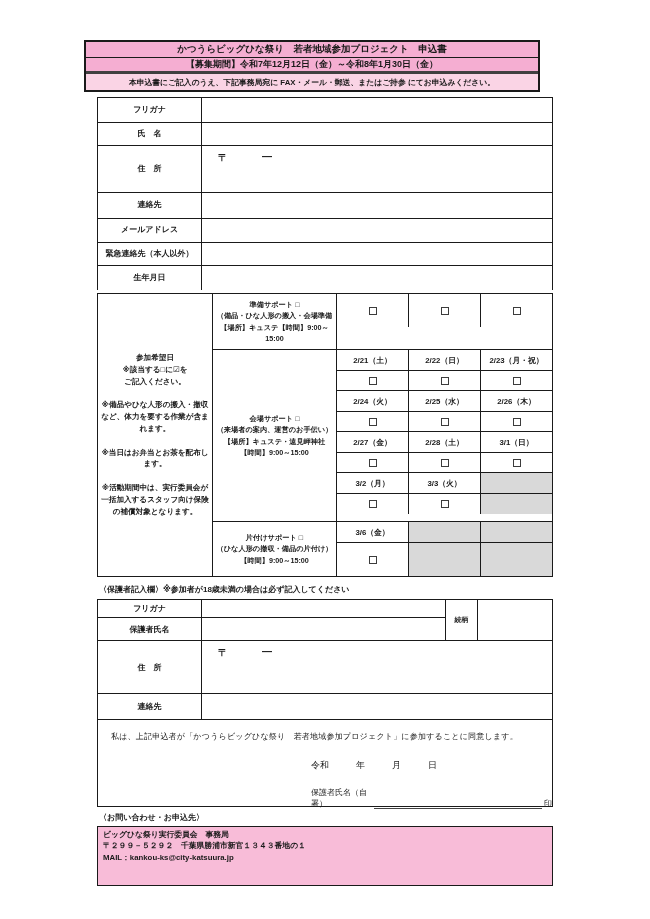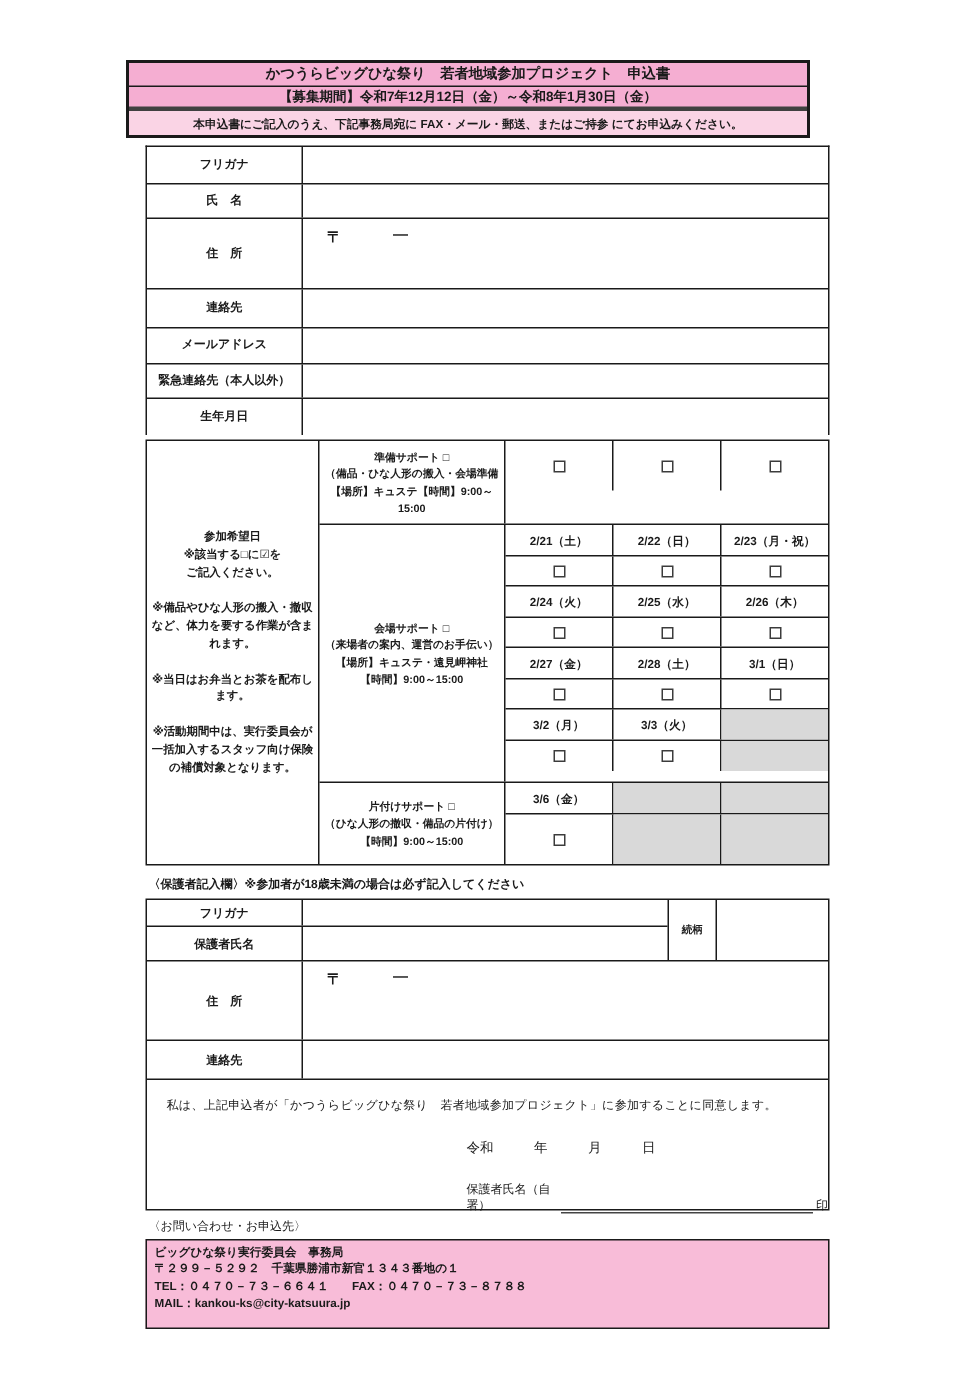--- a/index.html
+++ b/index.html
@@ -67,21 +67,21 @@
   .g-row { display: flex; border-bottom: 1px solid #1a1a1a; }
   .g-addr { height: 53px; }
   .g-contact { height: 26px; }
   .g-consent { height: 86px; padding: 11px 0 0 13px; font-size: 8px; border-bottom: none; display: block; }
   .g-consent .c-text { font-size: 8px; letter-spacing: 0.2px; }
   .g-consent .c-date { margin: 17px 0 0 200px; font-size: 9px; white-space: pre; }
   .g-consent .c-sign { margin: 15px 0 0 200px; font-size: 8px; display: flex; align-items: flex-end; }
   .sig-line { display: inline-block; width: 200px; border-bottom: 1px solid #444; height: 9px; margin: 0 2px; }
 
   
-  .c-label { position: absolute; left: 99px; top: 812px; font-size: 8px; font-weight: normal; }
+  .c-label { position: absolute; left: 99px; top: 812px; font-size: 8px; font-weight: bold; }
   .contact-box { position: absolute; left: 97px; top: 826px; width: 456px; height: 60px;
                  border: 1.5px solid #1a1a1a; background: #f8bcd8; padding: 2px 5px; }
   .contact-box .cline { font-size: 7.8px; font-weight: bold; line-height: 11.4px; white-space: pre; }
 </style>
 </head>
 <body>
 
 <div class="page">
 
   <div class="header-box">
@@ -294,17 +294,16 @@
         <span class="sig-line"></span>
         <span>印</span>
       </div>
     </div>
   </div>
 
   <div class="c-label">〈お問い合わせ・お申込先〉</div>
   <div class="contact-box">
     <div class="cline">ビッグひな祭り実行委員会　事務局</div>
     <div class="cline">〒２９９－５２９２　千葉県勝浦市新官１３４３番地の１</div>
-    <div class="cline">TEL：０４７０－７３－６６４１　　FAX：０４７０－７３－８７８８</div>
     <div class="cline">MAIL：kankou-ks@city-katsuura.jp</div>
   </div>
 
 </div>
 
 </body></html>

